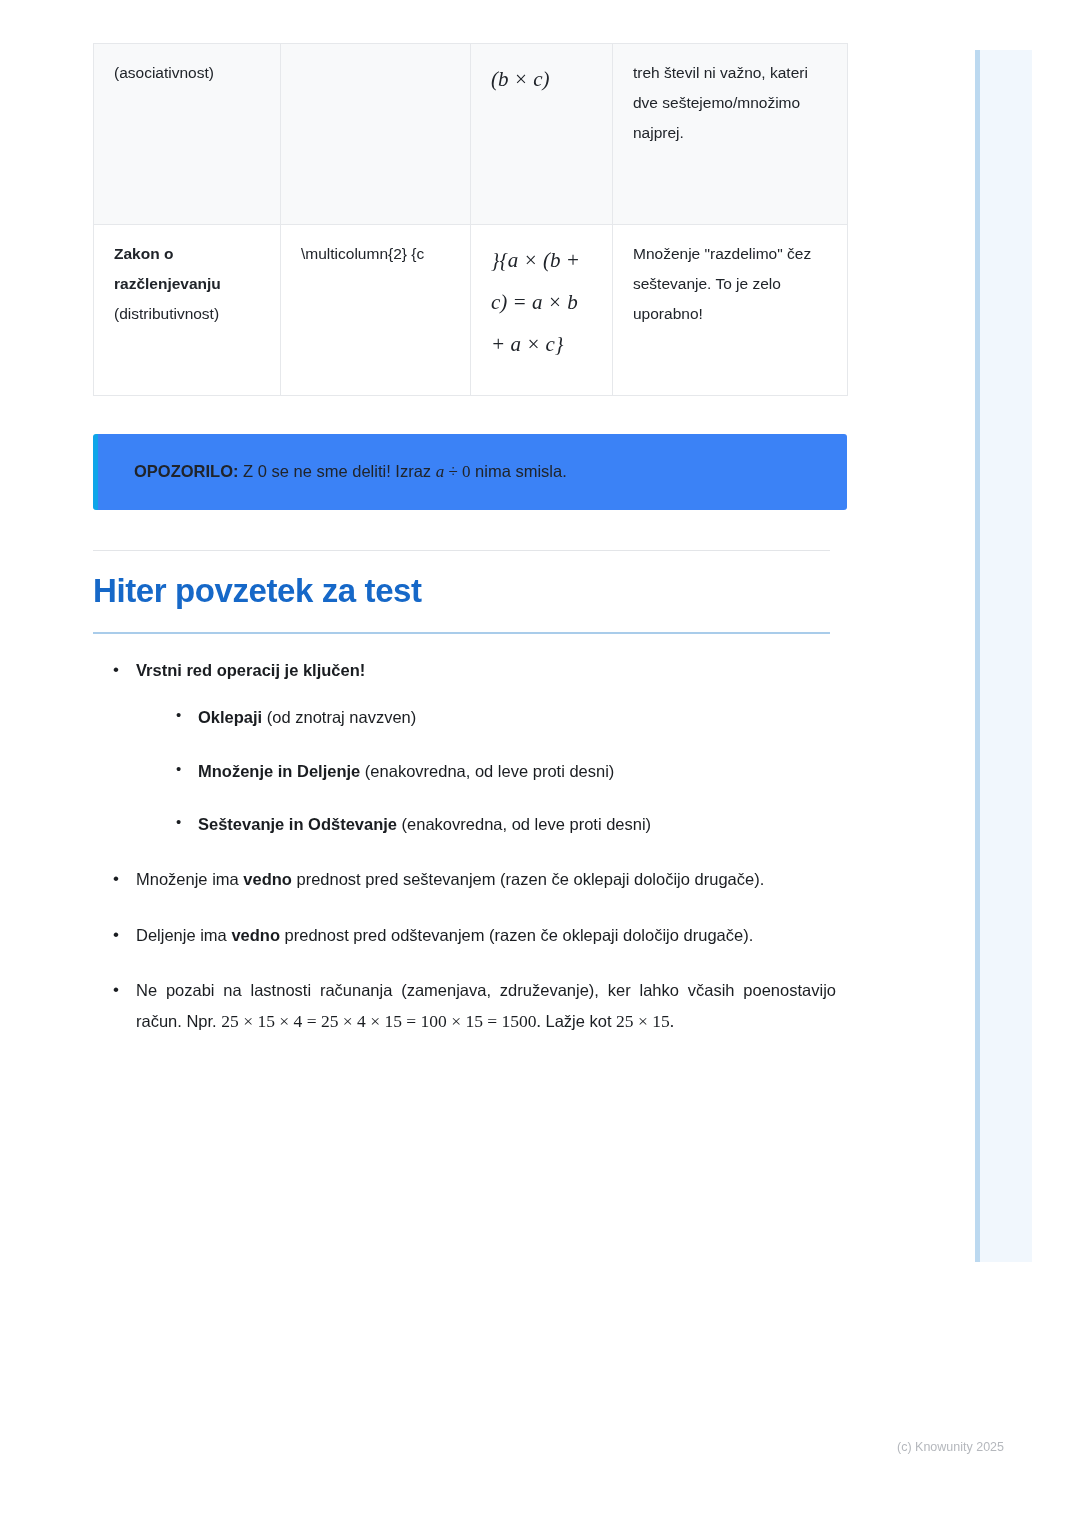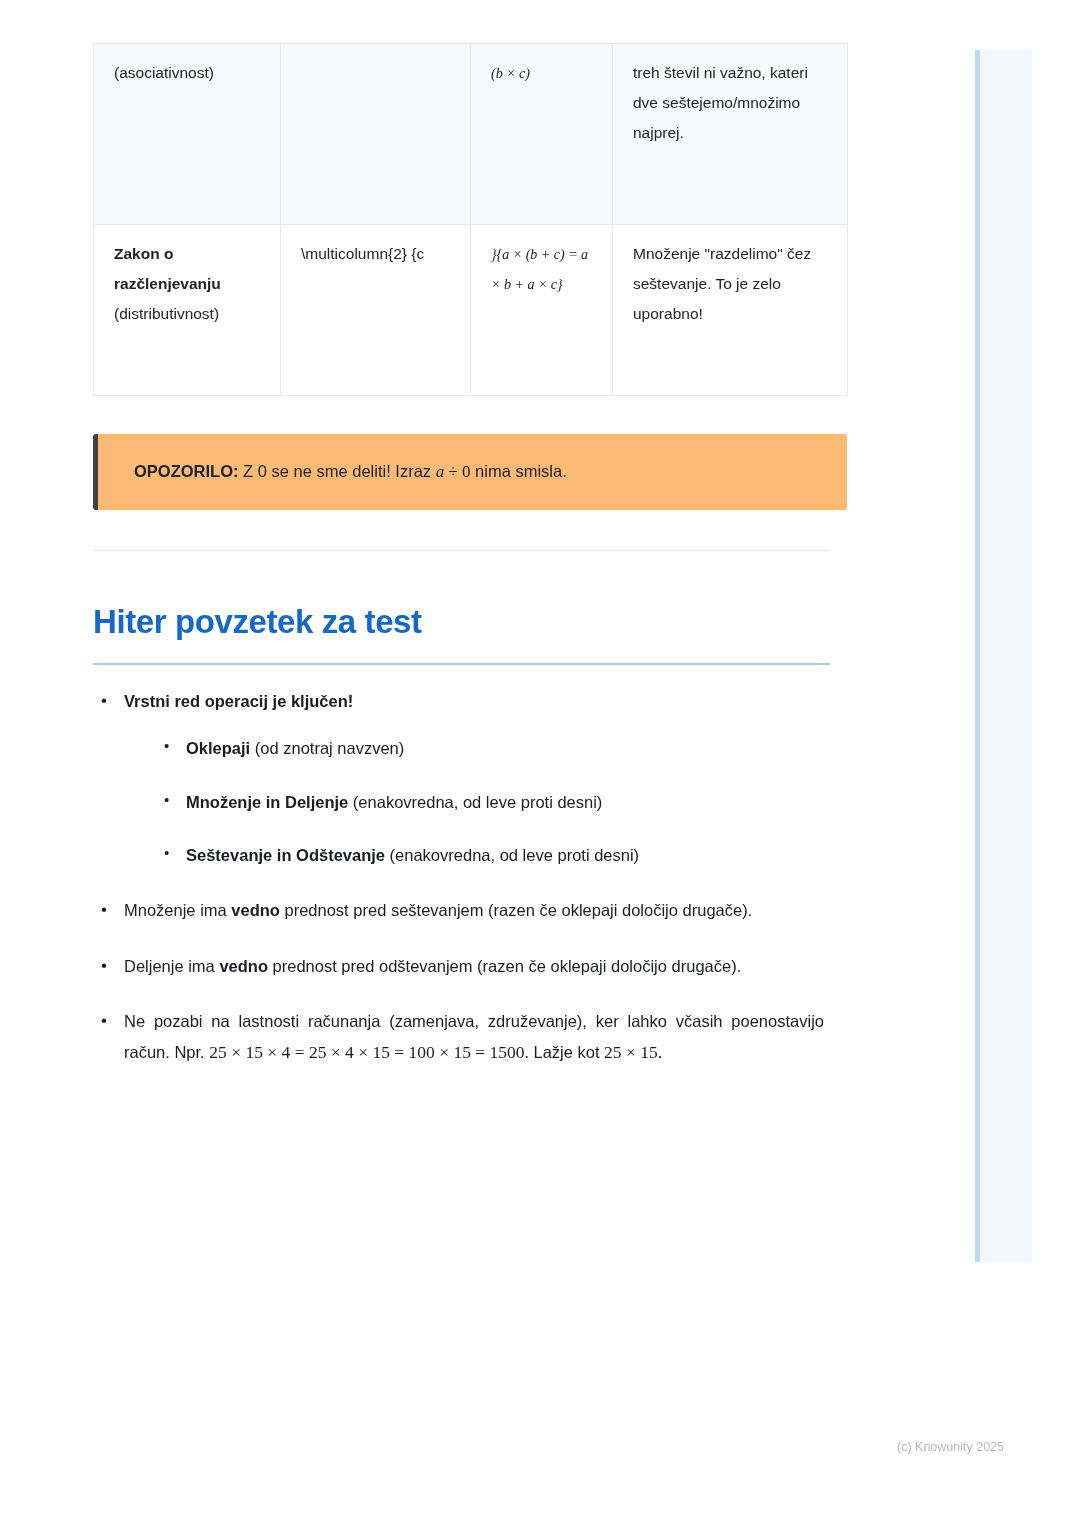--- a/index.html
+++ b/index.html
@@ -66,32 +66,32 @@
     font-weight: 400;
     line-height: 1.95;
   }
   td.r1c1 { padding-top: 10px; height: 148px; }
   td.r2 { height: 138px; }
   td.r2c4 { padding-top: 18px; }
 
   .mathv {
     font-family: "Liberation Serif", serif;
     font-style: italic;
-    font-size: 14px;
+    font-size: 21px;
     line-height: 2.0;
     text-align: right;
   }
 
   
   #warning-box {
     margin-top: 38px;
     width: 754px;
     box-sizing: border-box;
-    background: #fdba74;
-    border-left: 5px solid #404040;
+    background: #3b82f6;
+    border-left: 5px solid #0ea5e9;
     border-radius: 3px;
     padding: 28px 26px 28px 36px;
     font-size: 16.5px;
     color: #20242a;
   }
   #warning-box .w-label { font-weight: 700; }
   #warning-box .mi {
     font-family: "Liberation Serif", serif;
     font-style: italic;
     font-size: 17px;
@@ -105,37 +105,37 @@
   
   #top-rule {
     margin-top: 40px;
     width: 737px;
     height: 1px;
     background: #e3e5e8;
   }
 
   
   #section-heading {
-    margin-top: 52px;
+    margin-top: 21px;
     font-size: 33px;
     font-weight: 700;
     color: #1668c8;
     letter-spacing: -0.4px;
     padding-bottom: 22px;
   }
   #heading-rule {
     width: 737px;
     height: 2px;
     background: #a9ccea;
   }
 
   
   ul.lvl1 {
     list-style: none;
-    margin: 0;
+    margin: 12px;
     padding: 0;
     margin-top: 22px;
   }
   ul.lvl1 > li {
     position: relative;
     padding-left: 31px;
     margin-bottom: 26px;
     font-size: 16.5px;
     line-height: 1.78;
     text-align: justify;

